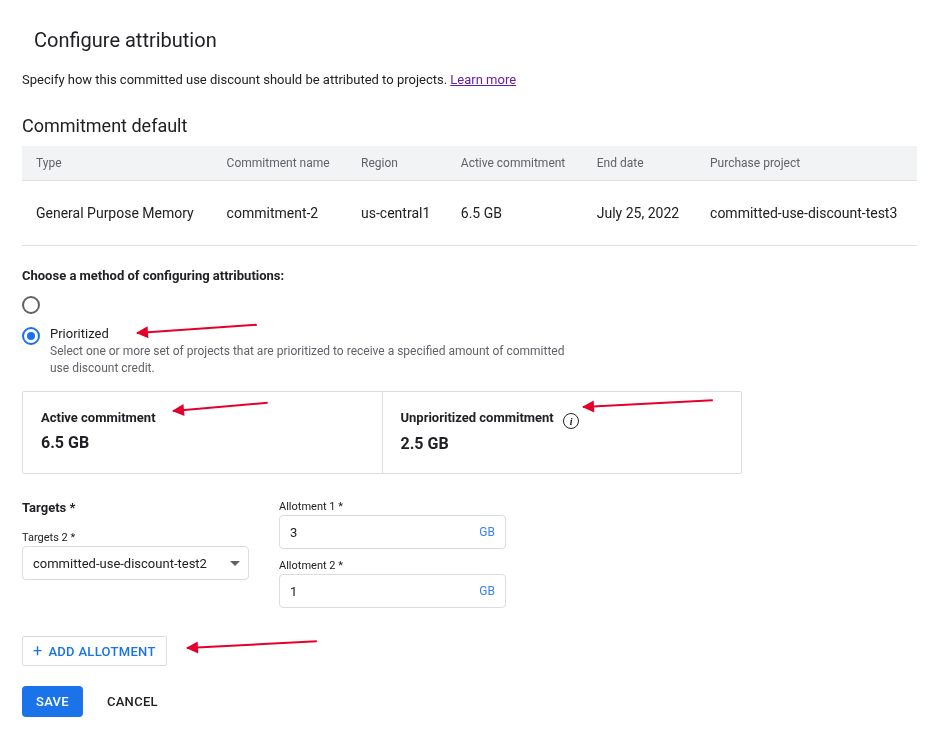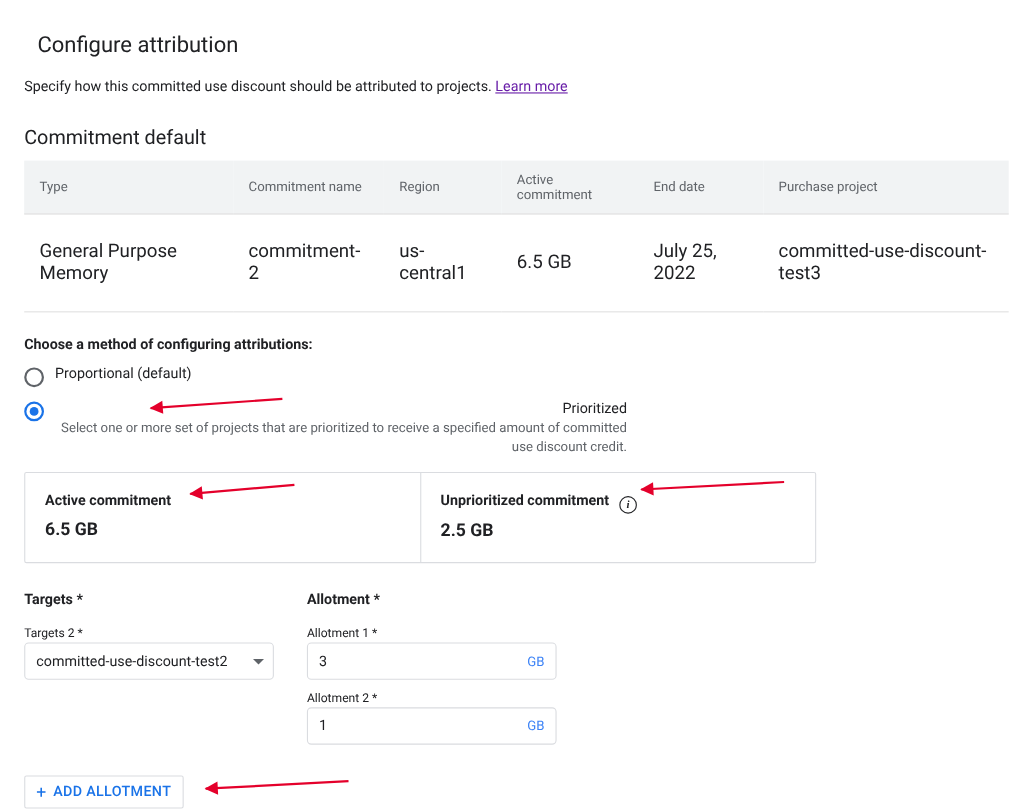--- a/index.html
+++ b/index.html
@@ -40,21 +40,21 @@
   table.summary th {
     background: #f1f3f4;
     font-weight: 400;
     font-size: 12px;
     color: #5f6368;
     text-align: left;
     padding: 10px 14px;
     border-bottom: 1px solid #e0e0e0;
   }
   table.summary td {
-    font-size: 17px;
+    font-size: 14px;
     padding: 24px 14px;
     border-bottom: 1px solid #e0e0e0;
     color: #202124;
   }
   .method-label {
     font-size: 13px;
     font-weight: 700;
     margin-bottom: 12px;
   }
   .radio-row {
@@ -183,25 +183,24 @@
       <td>committed-use-discount-test3</td>
     </tr>
   </tbody>
 </table>
 
 <div class="method-label">Choose a method of configuring attributions:</div>
 
 <div class="radio-row">
   <div class="radio-outer"></div>
   <div class="radio-text">
-    <div class="radio-title">Proportional (default)</div>
-  </div>
-</div>
-
-<div class="radio-row" style="position:relative;text-align:right;">
+  </div>
+</div>
+
+<div class="radio-row" style="position:relative;">
   <div class="radio-outer selected"></div>
   <div class="radio-text">
     <div class="radio-title">Prioritized</div>
     <div class="radio-desc">Select one or more set of projects that are prioritized to receive a specified amount of committed use discount credit.</div>
   </div>
   <div class="arrow" style="left:115px; top:6px; width:120px; transform:rotate(-4deg);"></div>
 </div>
 
 <div class="commit-boxes">
   <div class="commit-box" style="position:relative;">
@@ -222,21 +221,20 @@
     <div class="col-header">Targets *</div>
     <div class="field">
       <div class="field-label">Targets 2 *</div>
       <div class="select">
         <span>committed-use-discount-test2</span>
         <span class="caret"></span>
       </div>
     </div>
   </div>
   <div class="col">
-    <div class="col-header">Allotment *</div>
     <div class="field">
       <div class="field-label">Allotment 1 *</div>
       <div class="text-input">
         <span>3</span>
         <span class="unit">GB</span>
       </div>
     </div>
     <div class="field">
       <div class="field-label">Allotment 2 *</div>
       <div class="text-input">

